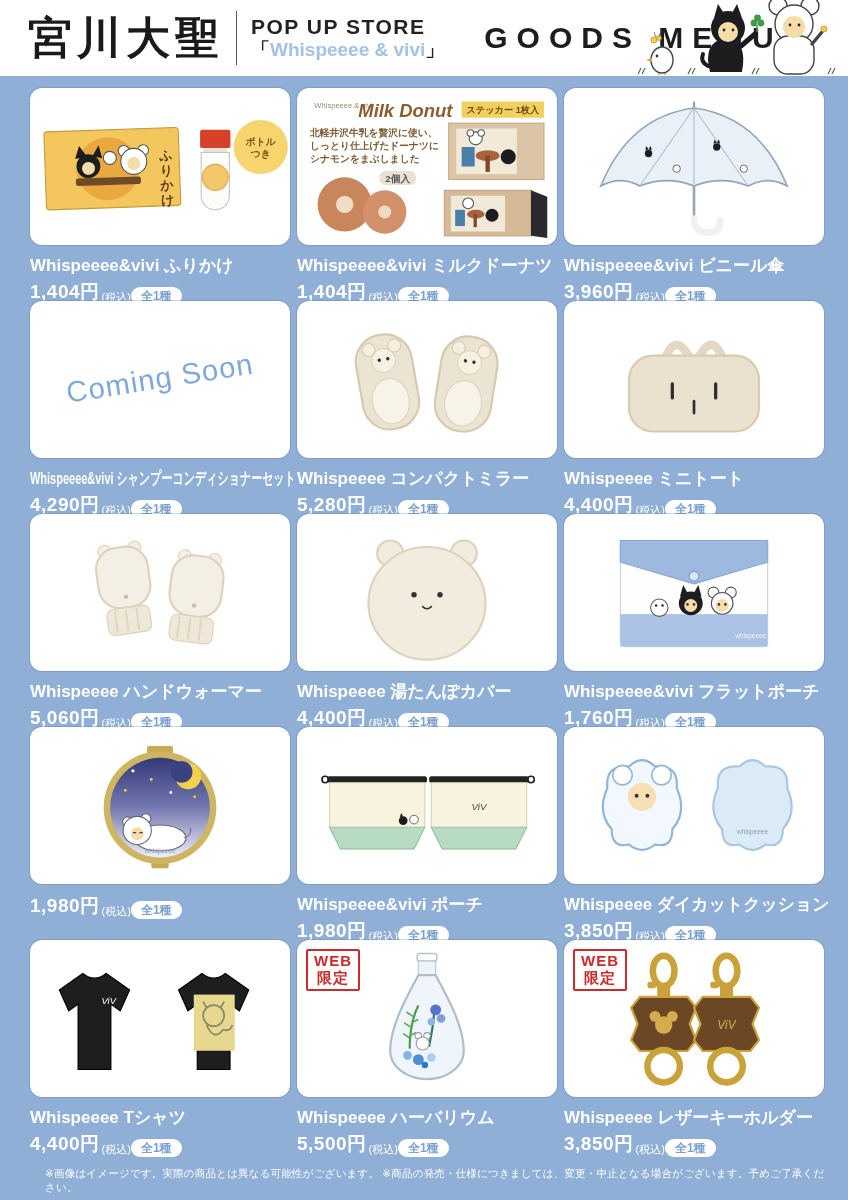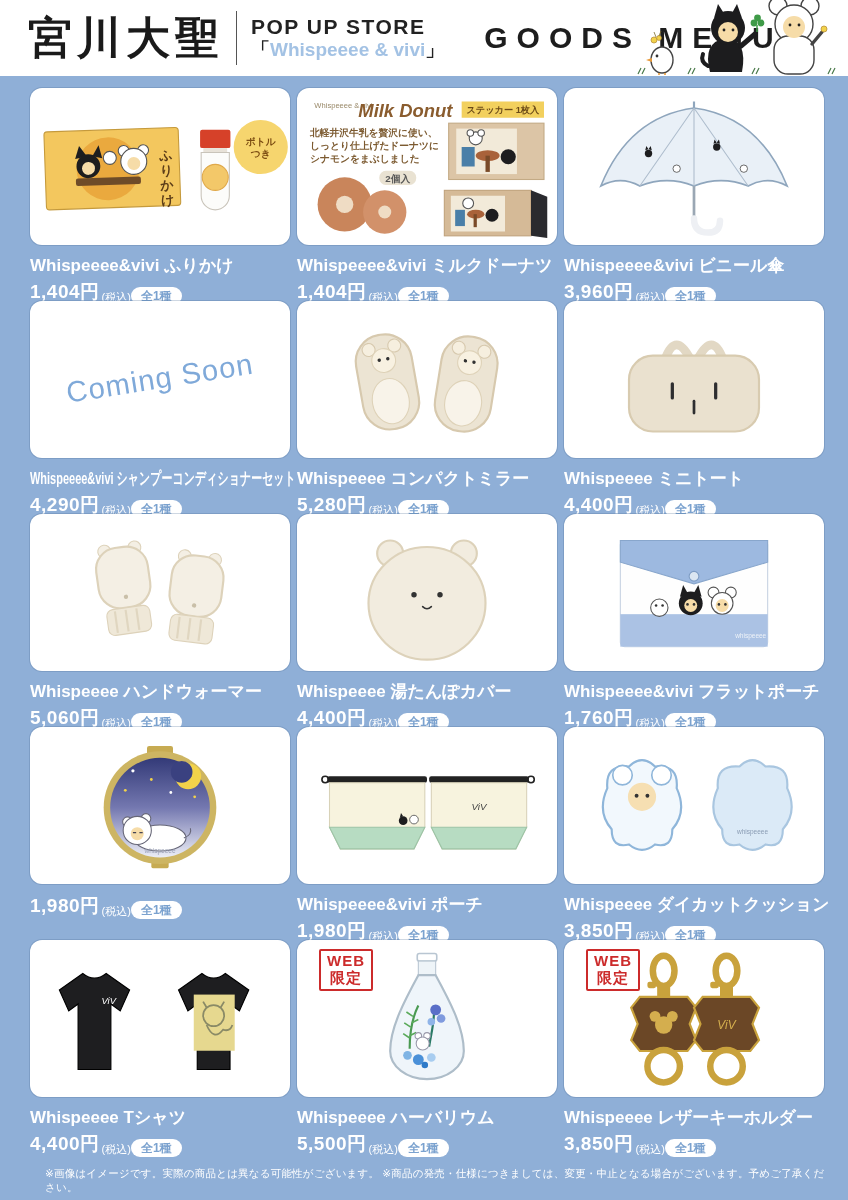--- a/index.html
+++ b/index.html
@@ -25,21 +25,21 @@
     grid-auto-rows:213px;margin:12px 0 0 30px;
   }
   .cell{position:relative;}
   .card{
     width:260px;height:157px;background:#ffffff;border-radius:12px;
     position:relative;overflow:hidden;
     box-shadow:0 0 0 1px rgba(80,110,150,.28);
   }
   .card svg.art{position:absolute;left:0;top:0;width:100%;height:100%;display:block;}
   .stamp{
-    position:absolute;top:9px;left:22px;z-index:2;
+    position:absolute;top:9px;left:9px;z-index:2;
     border:2px solid #cc2b2b;color:#cc2b2b;background:#fff;
     font-size:15px;font-weight:700;line-height:1.12;
     padding:2px 6px;text-align:center;border-radius:2px;letter-spacing:1px;
   }
   .label{margin-top:9px;color:#ffffff;}
   .pname{font-size:17px;font-weight:700;white-space:nowrap;display:inline-block;}
   .prow{margin-top:2px;display:flex;align-items:flex-end;}
   .price{font-size:19px;font-weight:700;letter-spacing:.5px;}
   .tax{font-size:11px;font-weight:400;margin-left:2px;}
   .vbadge{

